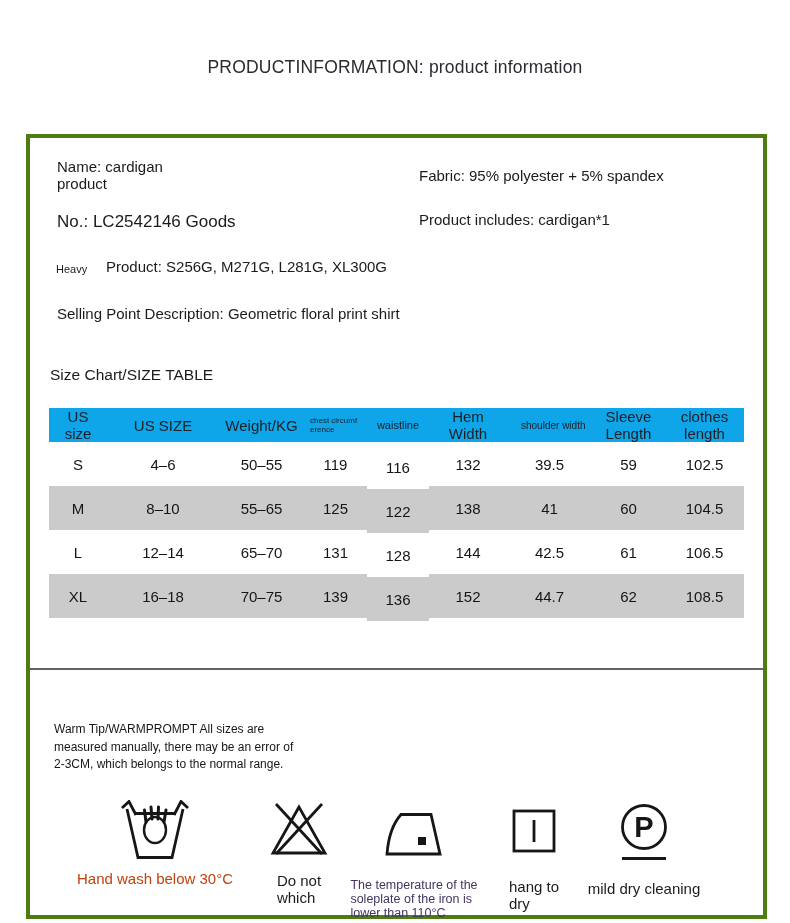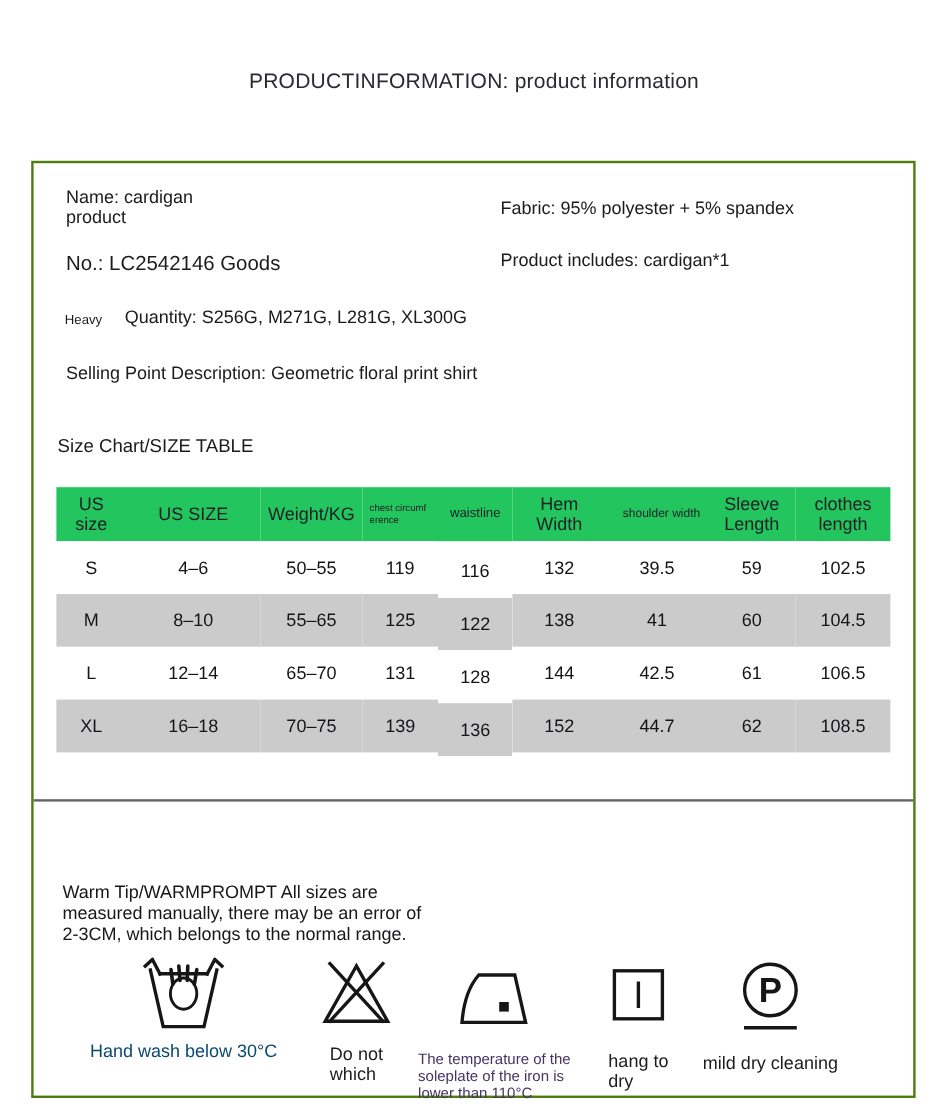--- a/index.html
+++ b/index.html
@@ -13,69 +13,69 @@
     position:absolute;top:29px;left:0;width:100%;text-align:center;
     font-size:17.5px;color:#2a2a31;letter-spacing:.2px;
   }
   .page-subtitle{
     position:absolute;left:145px;top:64px;width:440px;
     font-size:14.5px;line-height:15.5px;color:#e5148e;
   }
 
   .panel{
     position:absolute;left:26px;top:106px;width:733px;height:777px;
-    border:2px solid #4d7c0f;background:#ffffff;
+    border:4px solid #4d7c0f;background:#ffffff;
   }
   .abs{position:absolute;}
   .t15{font-size:15px;line-height:17px;}
   .name-block{left:27px;top:20px;width:130px;}
   .fabric{left:389px;top:29px;}
   .prod-no{left:27px;top:74px;font-size:17px;}
   .includes{left:389px;top:73px;}
   .heavy{left:26px;top:125px;font-size:11px;}
   .quantity{left:76px;top:120px;}
   .selling{left:27px;top:167px;}
   .chart-title{left:20px;top:228px;font-size:15.5px;}
 
   table.size-table{
     position:absolute;left:19px;top:270px;width:695px;
     border-collapse:collapse;table-layout:fixed;
   }
   .size-table th,.size-table td{padding:0;font-weight:normal;vertical-align:middle;}
-  .size-table thead tr{background:#22c55e;height:45px;}
+  .size-table thead tr{background:#0ea5e9;height:34px;}
   .size-table th{font-size:15px;line-height:17px;text-align:center;color:#1f1f26;}
   th.th-narrow{padding:0 13px;}
   th.th-chest{font-size:8px;line-height:9.5px;text-align:left;padding:0 6px;word-break:break-all;}
   th.th-waist{font-size:11px;}
   th.th-shoulder{font-size:10px;line-height:11px;text-align:left;padding-left:14px;}
   .size-table tbody tr{height:44px;background:#ffffff;}
   .size-table tbody tr:nth-child(even){background:#cbcbcb;}
   .size-table td{font-size:15px;text-align:center;color:#151519;}
   .size-table tbody td:nth-child(5){position:relative;top:3px;}
 
   .divider{position:absolute;left:0;top:530px;width:100%;height:2px;background:#636363;}
 
   .warm-tip{
-    position:absolute;left:24px;top:599px;width:380px;
-    font-size:15px;line-height:17.5px;color:#17171b;
+    position:absolute;left:24px;top:583px;width:380px;
+    font-size:12px;line-height:17.5px;color:#17171b;
   }
 
   .care-item{position:absolute;top:662px;text-align:center;}
   .care-item .icon-wrap{display:flex;justify-content:center;align-items:flex-start;height:70px;}
   .care-item .caption{font-size:15px;line-height:17px;color:#1c1c1c;}
   .c0{left:40px;width:170px;}
   .c1{left:214px;width:110px;}
   .c2{left:288px;width:192px;}
   .c3{left:454px;width:100px;}
   .c4{left:529px;width:170px;}
   .c1 .icon-wrap{padding-top:2px;}
   .c2 .icon-wrap{padding-top:10px;}
   .c3 .icon-wrap{padding-top:8px;}
   .c4 .icon-wrap{padding-top:2px;}
-  .c0 .caption{color:#0c4a6e;}
+  .c0 .caption{color:#c2410c;}
   .c2 .caption{color:#453361;font-size:12.5px;line-height:14px;margin-top:-2px;}
   .c4 .caption{margin-top:8px;}
   .cap-left{display:inline-block;text-align:left;}
   .care-svg{display:block;}
   .care-svg .ln{fill:none;stroke:#161616;stroke-width:2.8;stroke-linejoin:miter;}
   .care-svg .fl{fill:#161616;stroke:none;}
   .care-svg .hand{fill:#ffffff;stroke:#161616;stroke-width:2.4;}
   .care-svg .finger{fill:none;stroke:#161616;stroke-width:3;stroke-linecap:round;}
   .p-letter{font-family:"Liberation Sans",sans-serif;font-size:29px;font-weight:600;fill:#161616;text-anchor:middle;}
 </style>
@@ -87,21 +87,21 @@
   <div class="page-title">PRODUCTINFORMATION: product information</div>
 
   <div class="panel">
 
     <div class="abs t15 name-block pre">Name: cardigan
 product</div>
     <div class="abs t15 fabric">Fabric: 95% polyester + 5% spandex</div>
     <div class="abs prod-no">No.: LC2542146 Goods</div>
     <div class="abs t15 includes">Product includes: cardigan*1</div>
     <div class="abs heavy">Heavy</div>
-    <div class="abs t15 quantity">Quantity: S256G, M271G, L281G, XL300G</div>
+    <div class="abs t15 quantity">Product: S256G, M271G, L281G, XL300G</div>
     <div class="abs chart-title">Size Chart/SIZE TABLE</div>
     <div class="abs t15 selling">Selling Point Description: Geometric floral print shirt</div>
 
     <table class="size-table">
       <colgroup>
         <col style="width:58px">
           <col style="width:112px">
           <col style="width:85px">
         <col style="width:63px">
           <col style="width:62px">

